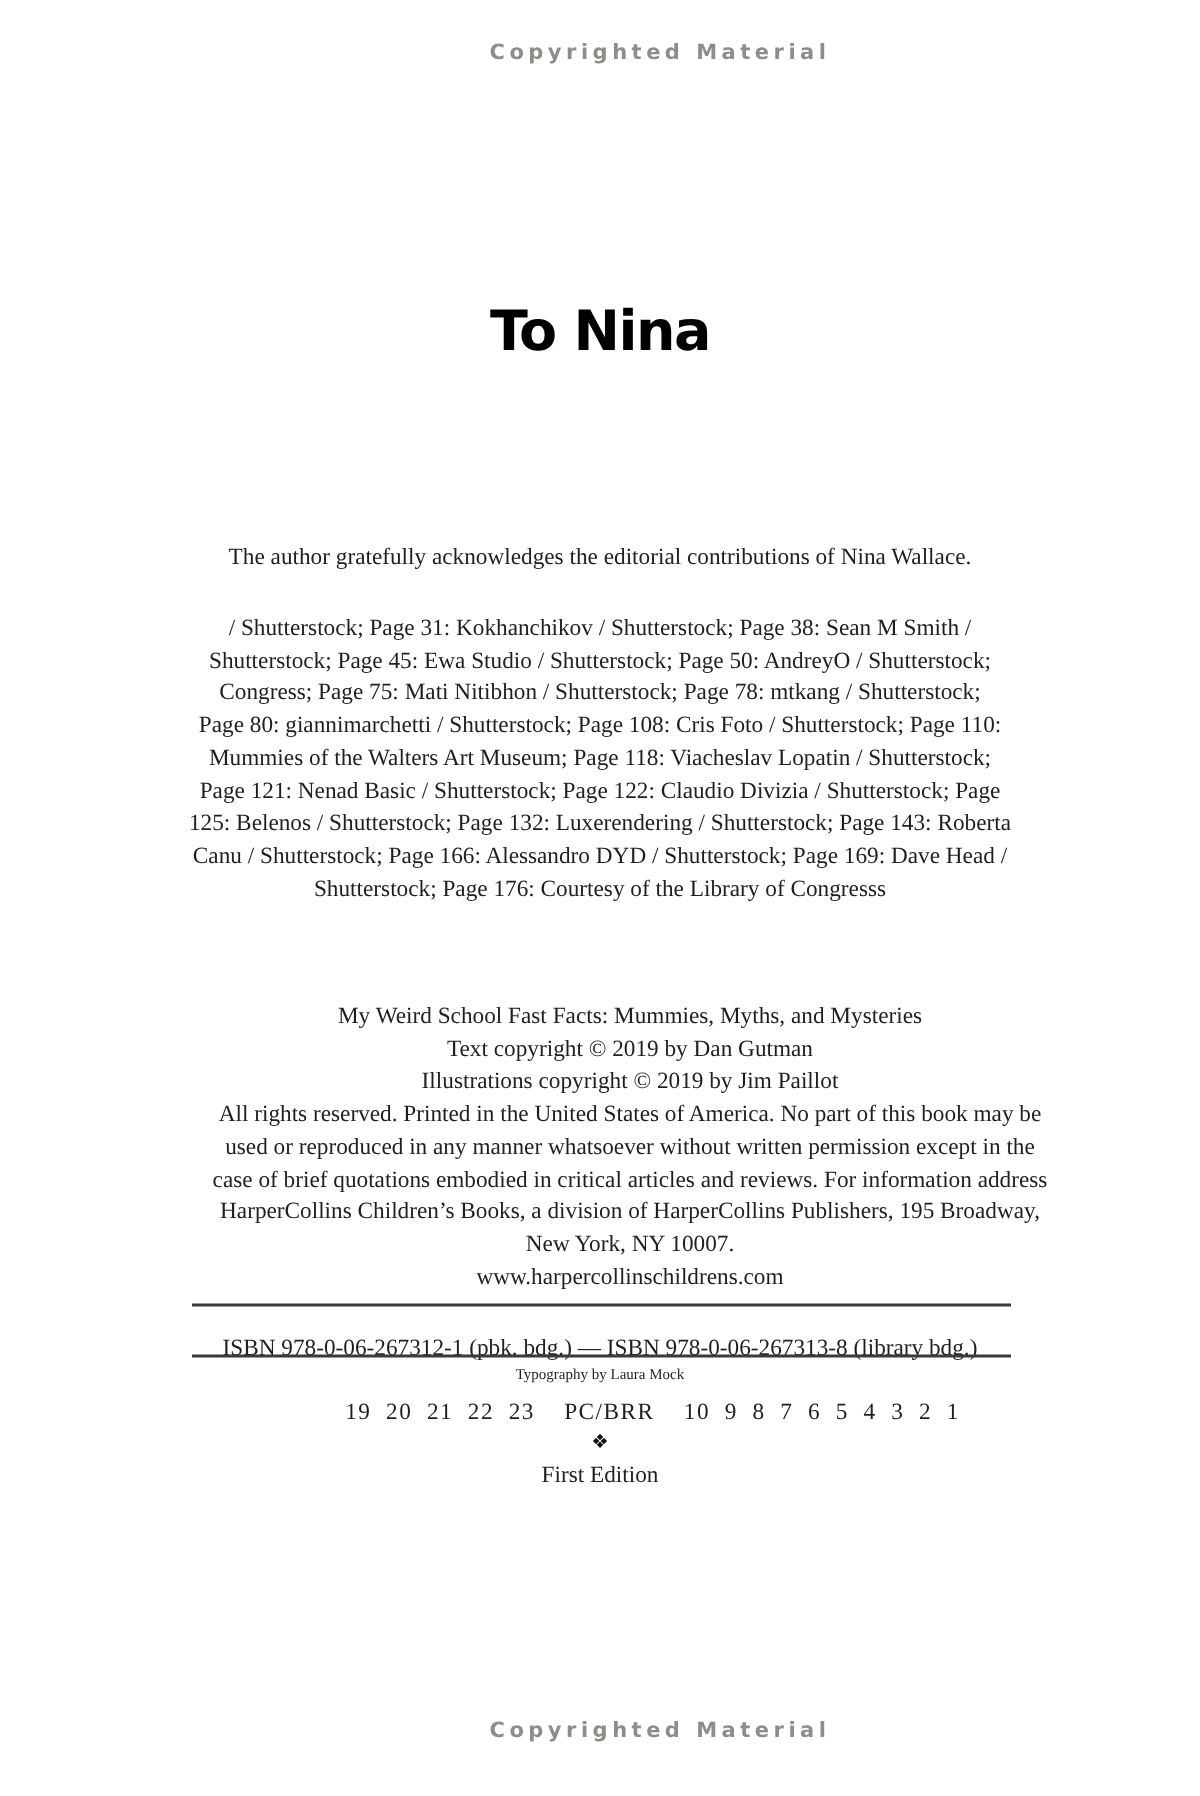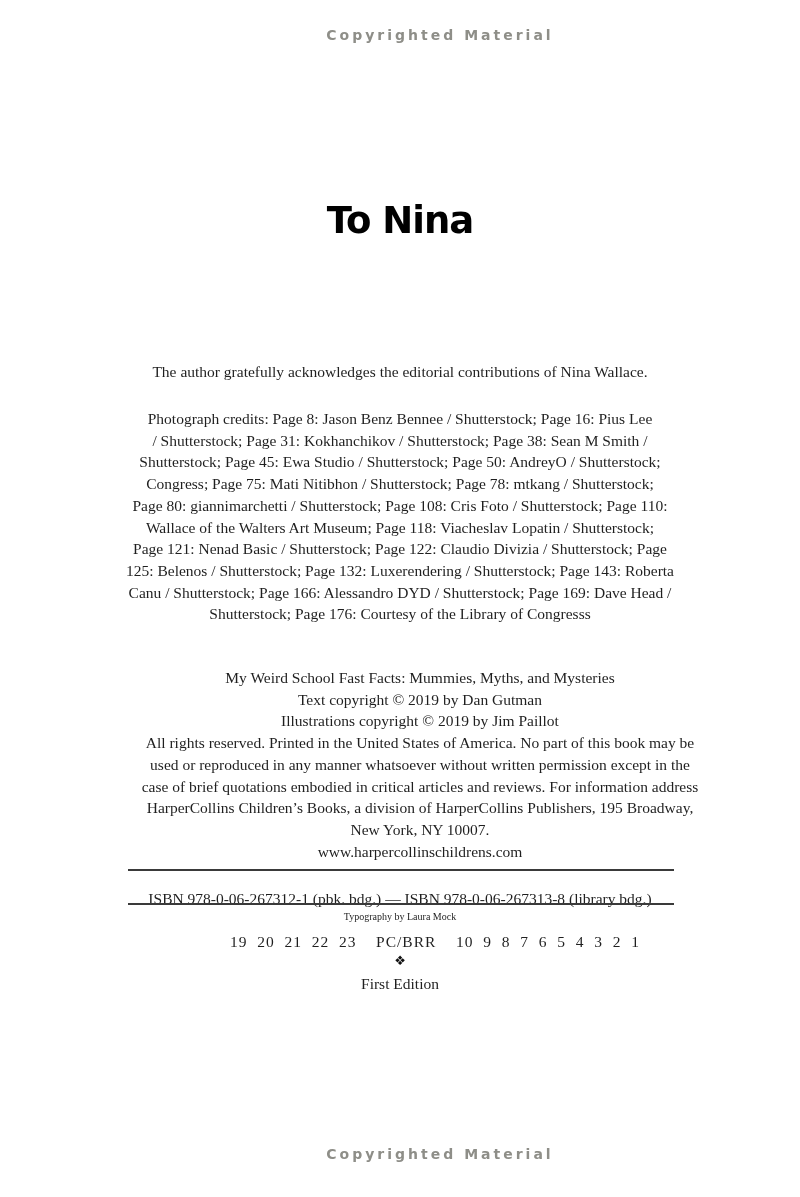--- a/index.html
+++ b/index.html
@@ -96,26 +96,25 @@
 
 <div class="page">
 
   <div class="centered watermark top">Copyrighted Material</div>
 
   <div class="centered dedication">To Nina</div>
 
   <div class="centered ack">The author gratefully acknowledges the editorial contributions of Nina Wallace.</div>
 
   <div class="centered block credits">
-      <div class="line">Photograph credits: Page 8: Jason Benz Bennee / Shutterstock; Page 16: Pius Lee</div>
       <div class="line">/ Shutterstock; Page 31: Kokhanchikov / Shutterstock; Page 38: Sean M Smith /</div>
       <div class="line">Shutterstock; Page 45: Ewa Studio / Shutterstock; Page 50: AndreyO / Shutterstock;</div>
       <div class="line">Congress; Page 75: Mati Nitibhon / Shutterstock; Page 78: mtkang / Shutterstock;</div>
       <div class="line">Page 80: giannimarchetti / Shutterstock; Page 108: Cris Foto / Shutterstock; Page 110:</div>
-      <div class="line">Wallace of the Walters Art Museum; Page 118: Viacheslav Lopatin / Shutterstock;</div>
+      <div class="line">Mummies of the Walters Art Museum; Page 118: Viacheslav Lopatin / Shutterstock;</div>
       <div class="line">Page 121: Nenad Basic / Shutterstock; Page 122: Claudio Divizia / Shutterstock; Page</div>
       <div class="line">125: Belenos / Shutterstock; Page 132: Luxerendering / Shutterstock; Page 143: Roberta</div>
       <div class="line">Canu / Shutterstock; Page 166: Alessandro DYD / Shutterstock; Page 169: Dave Head /</div>
       <div class="line">Shutterstock; Page 176: Courtesy of the Library of Congresss</div>
     </div>
 
   <div class="centered block copyright">
       <div class="line">My Weird School Fast Facts: Mummies, Myths, and Mysteries</div>
       <div class="line">Text copyright © 2019 by Dan Gutman</div>
       <div class="line">Illustrations copyright © 2019 by Jim Paillot</div>

